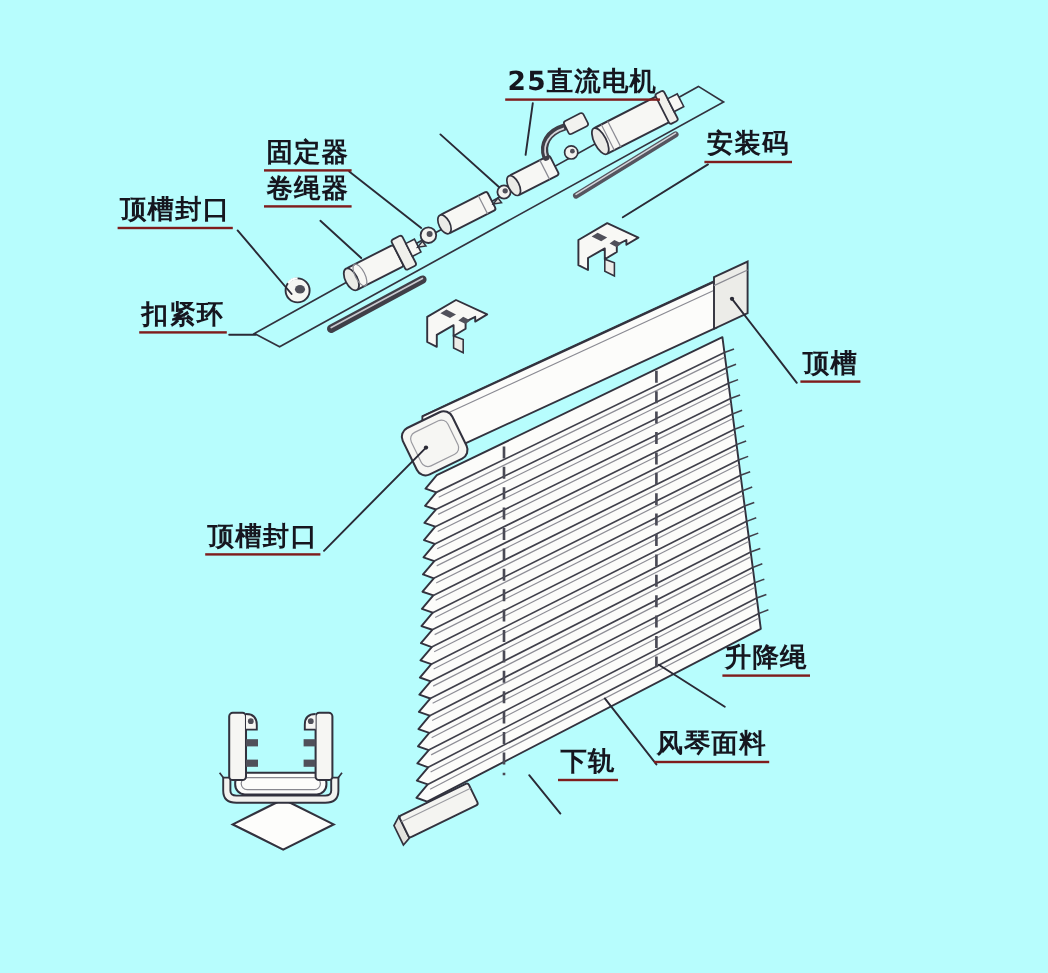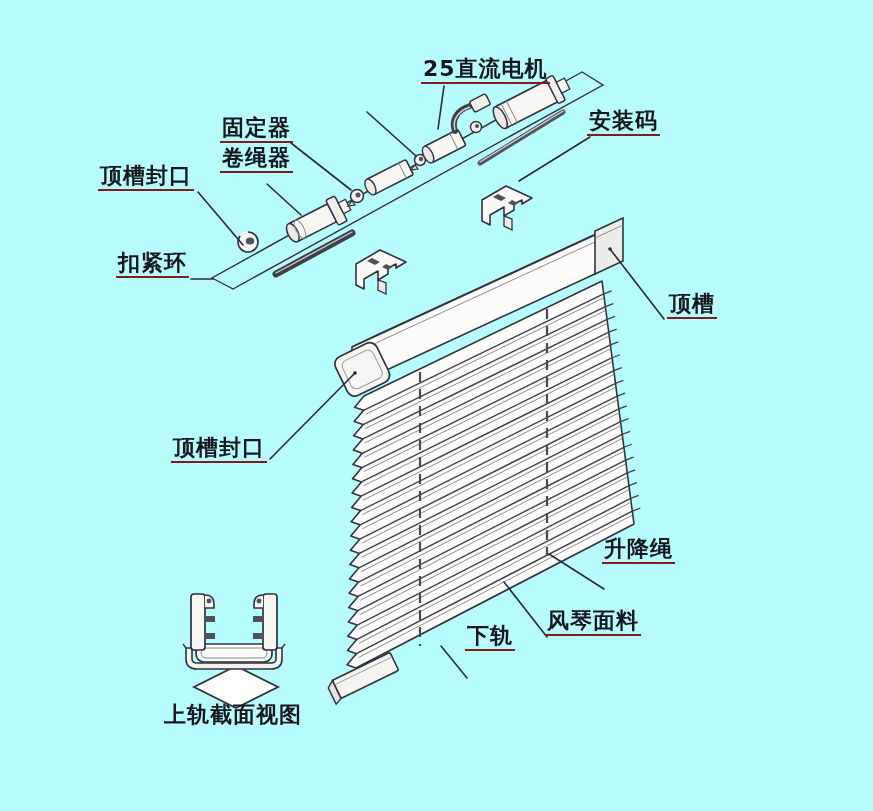--- a/index.html
+++ b/index.html
@@ -34,21 +34,20 @@
   <div class="lbl" style="left:220px;top:146px">卷绳器</div>
   <div class="lbl" style="left:421px;top:57px">25直流电机</div>
   <div class="lbl" style="left:587px;top:109px">安装码</div>
   <div class="lbl" style="left:98px;top:164px">顶槽封口</div>
   <div class="lbl" style="left:116px;top:251px">扣紧环</div>
   <div class="lbl" style="left:667px;top:292px">顶槽</div>
   <div class="lbl" style="left:171px;top:436px">顶槽封口</div>
   <div class="lbl" style="left:602px;top:537px">升降绳</div>
   <div class="lbl" style="left:545px;top:609px">风琴面料</div>
   <div class="lbl" style="left:465px;top:624px">下轨</div>
-  <div class="lbl nounderline" style="left:162px;top:703px">上轨截面视图</div>
 
   <svg id="diagram-svg" width="873" height="811" viewBox="0 0 873 811">
 
     <g stroke="#32323e" stroke-width="1.4" fill="none">
       <path d="M212,278 L233,289 L603,85 L582,72 Z"></path>
     </g>
 
     <g>
       <circle cx="248" cy="242" r="10" fill="#f6f6f3" stroke="#32323e" stroke-width="1.6"></circle>
       <ellipse cx="250" cy="241" rx="4.2" ry="3.6" fill="#50505a"></ellipse>

